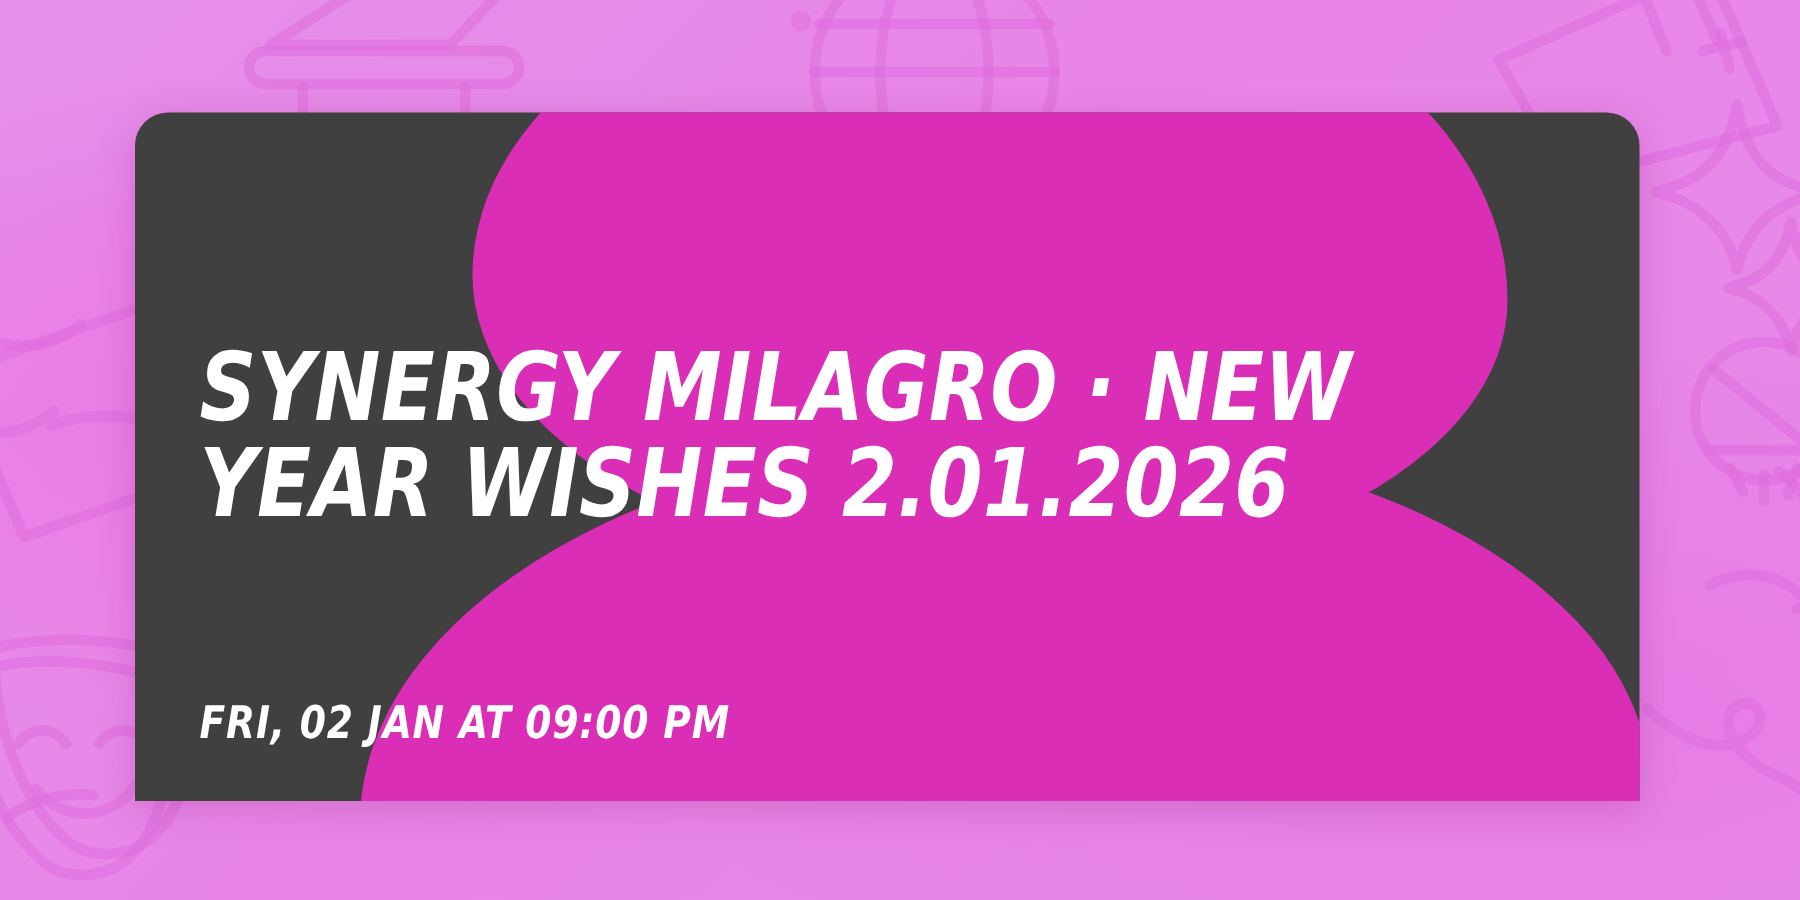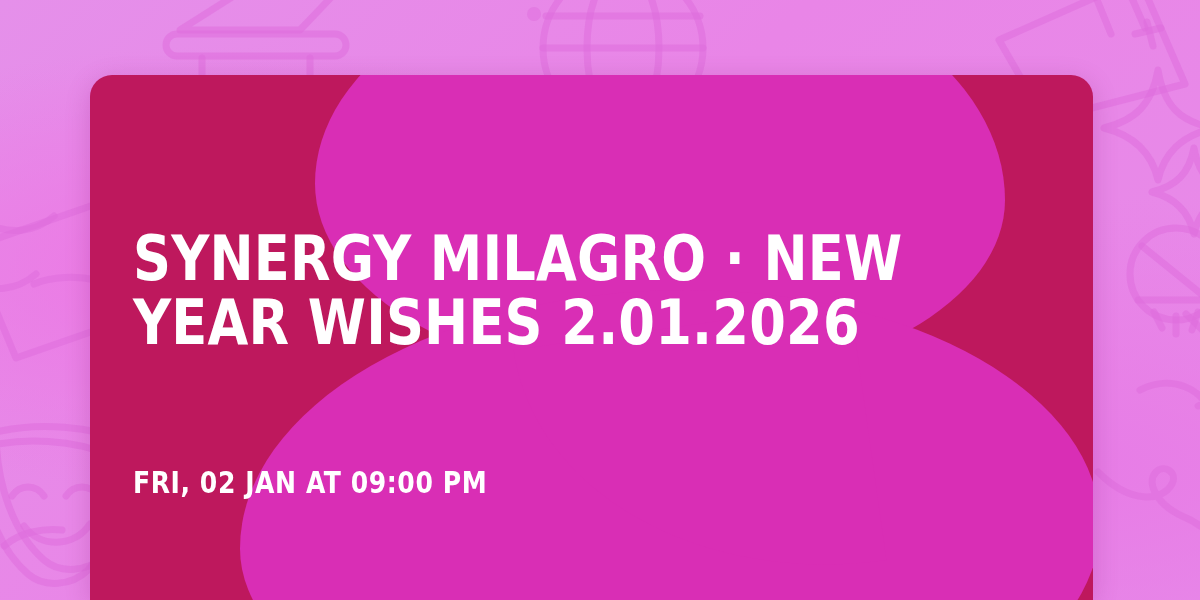--- a/index.html
+++ b/index.html
@@ -53,25 +53,26 @@
     stroke: none;
     opacity: .5;
   }
 
   
   #card {
     position: absolute;
     left: 90px;
     top: 75px;
     width: 1003px;
-    height: 525px;
-    background: #be185d;
+    height: 459px;
+    background: #404040;
     border-radius: 22px 22px 0 0;
     overflow: hidden;
     box-shadow: 0 6px 26px rgba(120, 10, 95, .20);
+    font-style: italic;
   }
   .blob {
     position: absolute;
     background: #d92eb5;
   }
   .blob-top {
     width: 690px;
     height: 420px;
     left: 225px;
     top: -110px;

